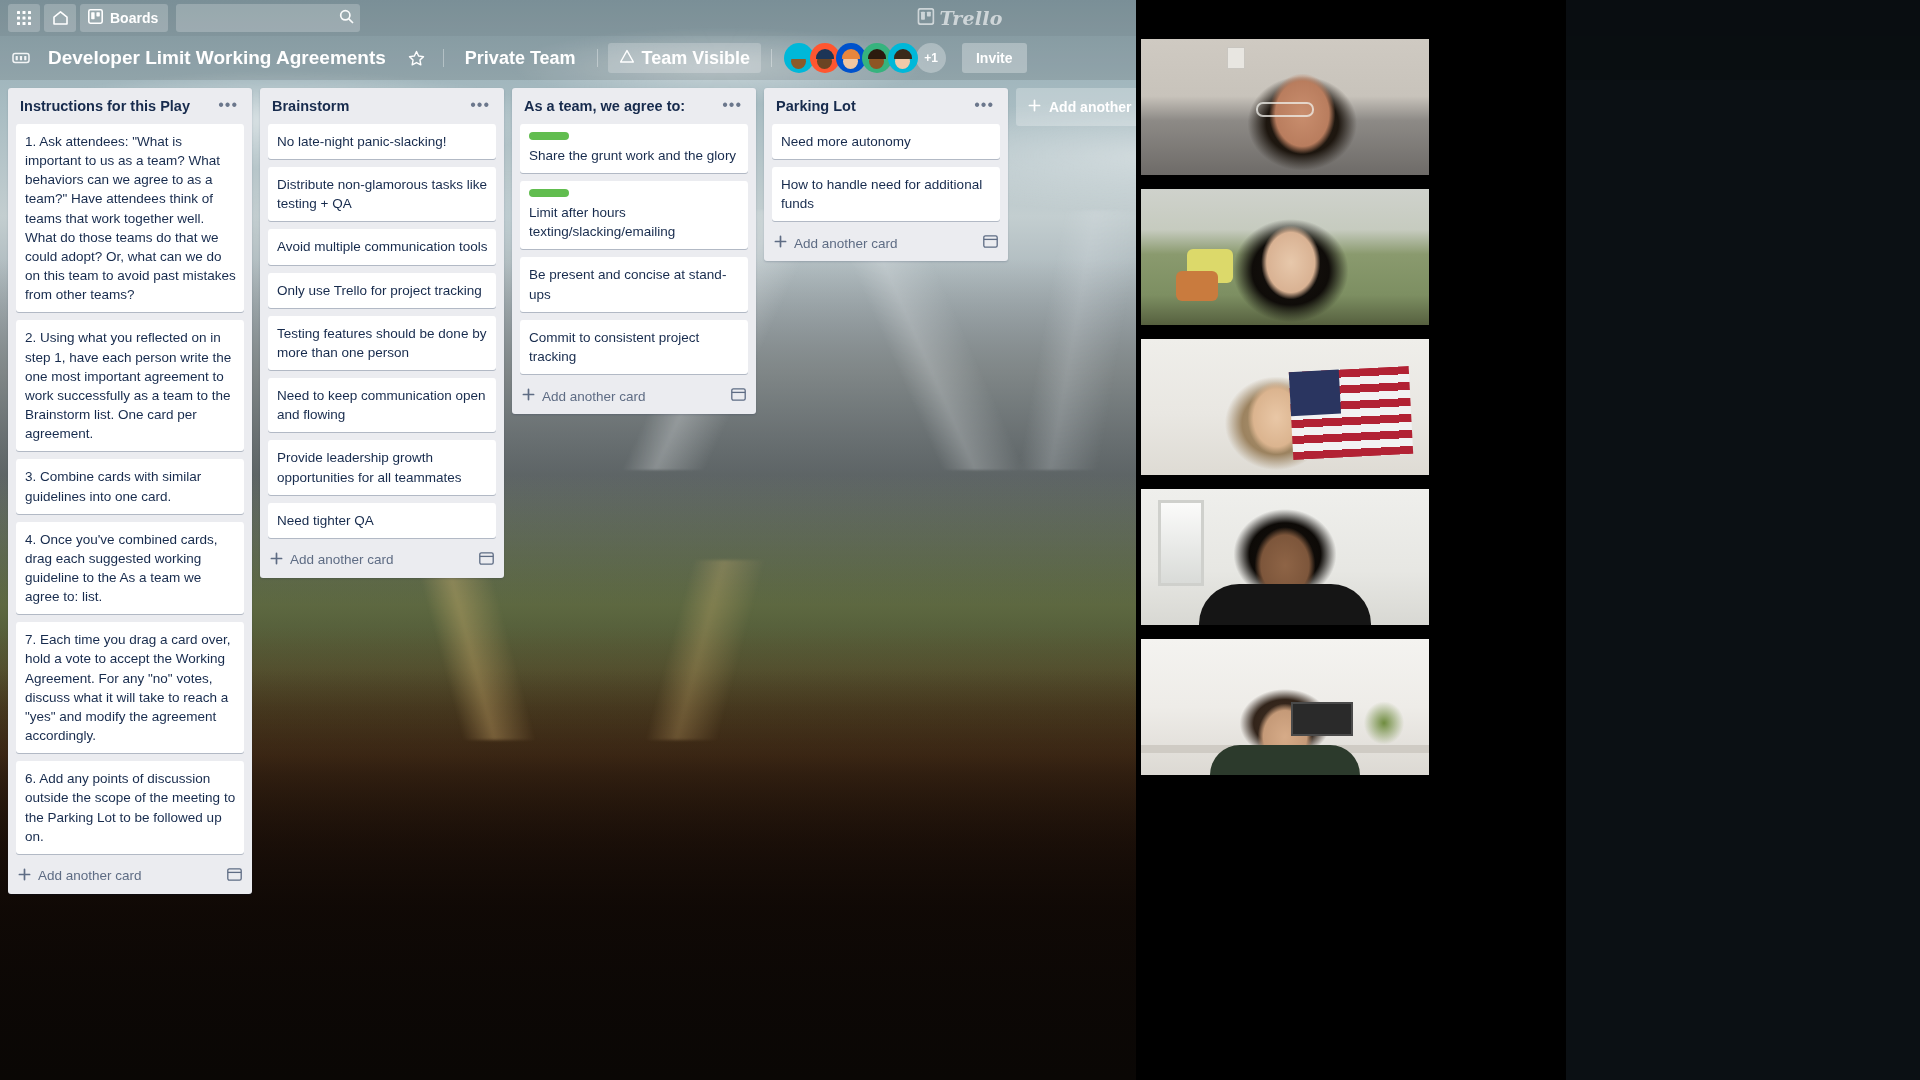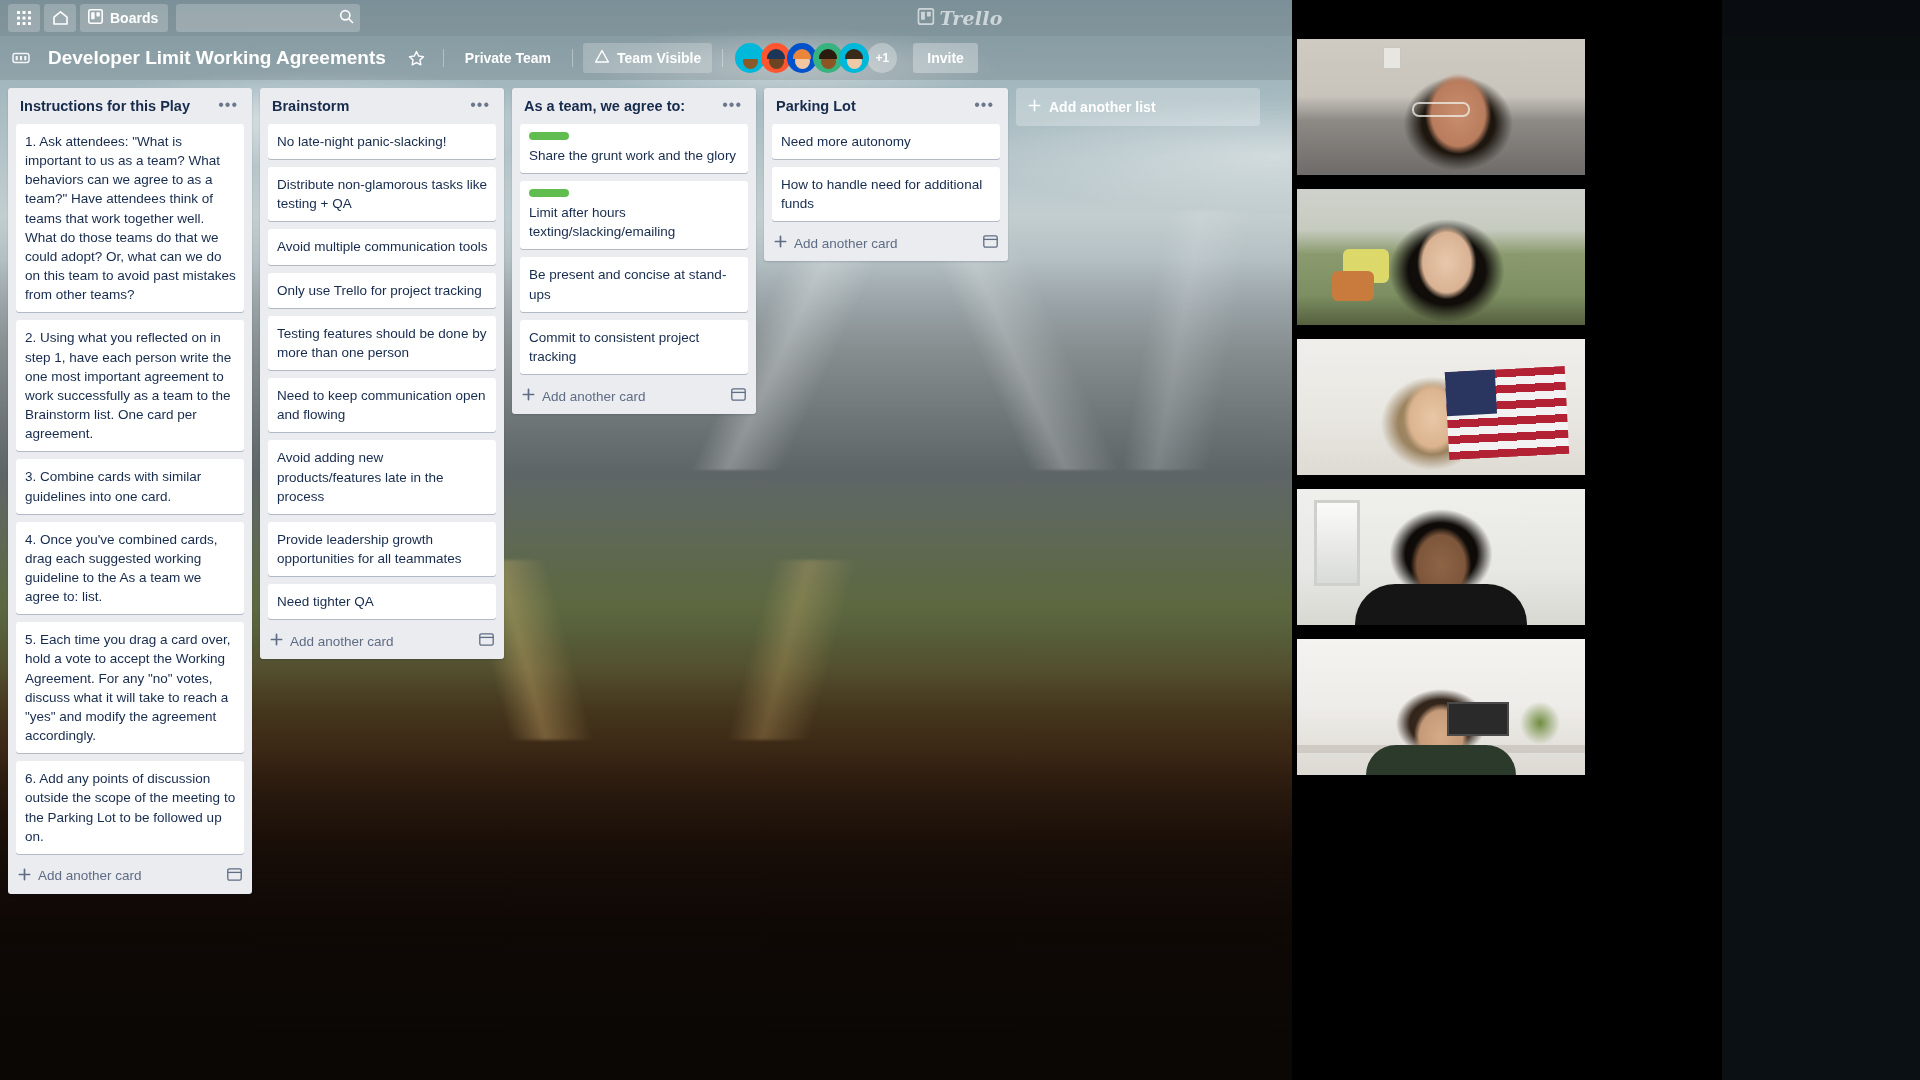--- a/index.html
+++ b/index.html
@@ -3,21 +3,21 @@
 <meta charset="utf-8">
 <style>
   * { box-sizing: border-box; margin: 0; padding: 0; }
   html, body {
     width: 1920px; height: 1080px;
     overflow: hidden;
     font-family: "Liberation Sans", sans-serif;
     background: #0b1014;
   }
 
-  #app { position: relative; width: 1722px; height: 1080px; border-radius: 21px; }
+  #app { position: relative; width: 1566px; height: 1080px; border-radius: 21px; }
 
   
   .bg {
     position: absolute; inset: 0;
     background:
       
       linear-gradient(to bottom, rgba(0,0,0,0) 62%, rgba(20,11,6,0.55) 72%, rgba(14,8,5,0.93) 84%, #0a0705 100%),
       
       linear-gradient(to bottom, rgba(0,0,0,0) 58%, rgba(120,55,25,0.45) 70%, rgba(60,28,14,0.55) 78%, rgba(0,0,0,0) 92%),
       
@@ -103,21 +103,21 @@
     width: 26px; height: 26px; display: flex; align-items: center; justify-content: center;
     color: #fff; opacity: .9; cursor: pointer;
   }
   .bb-title {
     color: #fff; font-size: 19px; font-weight: bold; padding: 4px 10px;
     border-radius: 3px; white-space: nowrap; cursor: pointer;
   }
   .bb-chip {
     height: 30px; padding: 0 11px; border-radius: 3px;
     background: rgba(255,255,255,0.22);
-    color: #fff; font-size: 14px; font-weight: bold;
+    color: #fff; font-size: 18px; font-weight: bold;
     display: flex; align-items: center; gap: 7px; cursor: pointer;
   }
   .bb-chip.ghost { background: transparent; }
   .bb-sep { width: 1px; height: 18px; background: rgba(255,255,255,0.35); margin: 0 6px; }
   .avatars { display: flex; align-items: center; margin-left: 2px; }
   .av {
     width: 30px; height: 30px; border-radius: 50%;
     margin-right: -4px; border: 2px solid rgba(255,255,255,.0);
     position: relative; overflow: hidden; cursor: pointer;
     display: flex; align-items: flex-end; justify-content: center;
@@ -392,21 +392,21 @@
           <div class="card">
             <div>2. Using what you reflected on in step 1, have each person write the one most important agreement to work successfully as a team to the Brainstorm list. One card per agreement.</div>
           </div>
           <div class="card">
             <div>3. Combine cards with similar guidelines into one card.</div>
           </div>
           <div class="card">
             <div>4. Once you've combined cards, drag each suggested working guideline to the As a team we agree to: list.</div>
           </div>
           <div class="card">
-            <div>5. Each time you drag a card over, hold a vote to accept the Working Agreement. For any "no" votes, discuss what it will take to reach a "yes" and modify the agreement accordingly.</div>
+            <div>7. Each time you drag a card over, hold a vote to accept the Working Agreement. For any "no" votes, discuss what it will take to reach a "yes" and modify the agreement accordingly.</div>
           </div>
           <div class="card">
             <div>6. Add any points of discussion outside the scope of the meeting to the Parking Lot to be followed up on.</div>
           </div>
         </div>
         <div class="list-footer">
           <div class="lf-left">
             <span><svg width="13" height="13" viewBox="0 0 13 13" stroke="currentColor" stroke-width="1.7" stroke-linecap="round">
                 <path d="M6.5 1.4v10.2M1.4 6.5h10.2"></path>
               </svg></span>
@@ -436,23 +436,20 @@
           <div class="card">
             <div>Only use Trello for project tracking</div>
           </div>
           <div class="card">
             <div>Testing features should be done by more than one person</div>
           </div>
           <div class="card">
             <div>Need to keep communication open and flowing</div>
           </div>
           <div class="card">
-            <div>Avoid adding new products/features late in the process</div>
-          </div>
-          <div class="card">
             <div>Provide leadership growth opportunities for all teammates</div>
           </div>
           <div class="card">
             <div>Need tighter QA</div>
           </div>
         </div>
         <div class="list-footer">
           <div class="lf-left">
             <span><svg width="13" height="13" viewBox="0 0 13 13" stroke="currentColor" stroke-width="1.7" stroke-linecap="round">
                 <path d="M6.5 1.4v10.2M1.4 6.5h10.2"></path>

